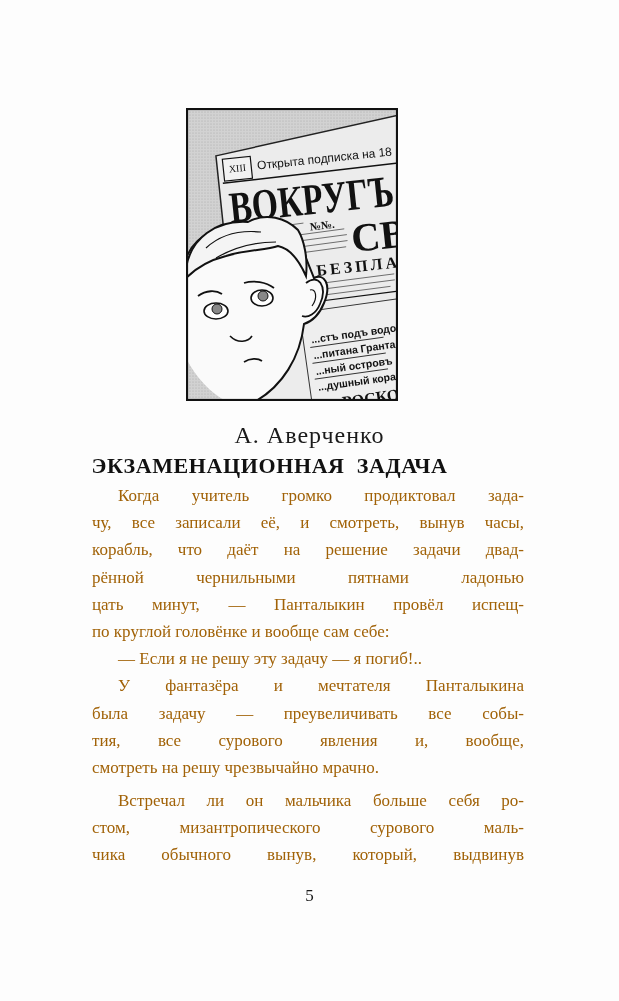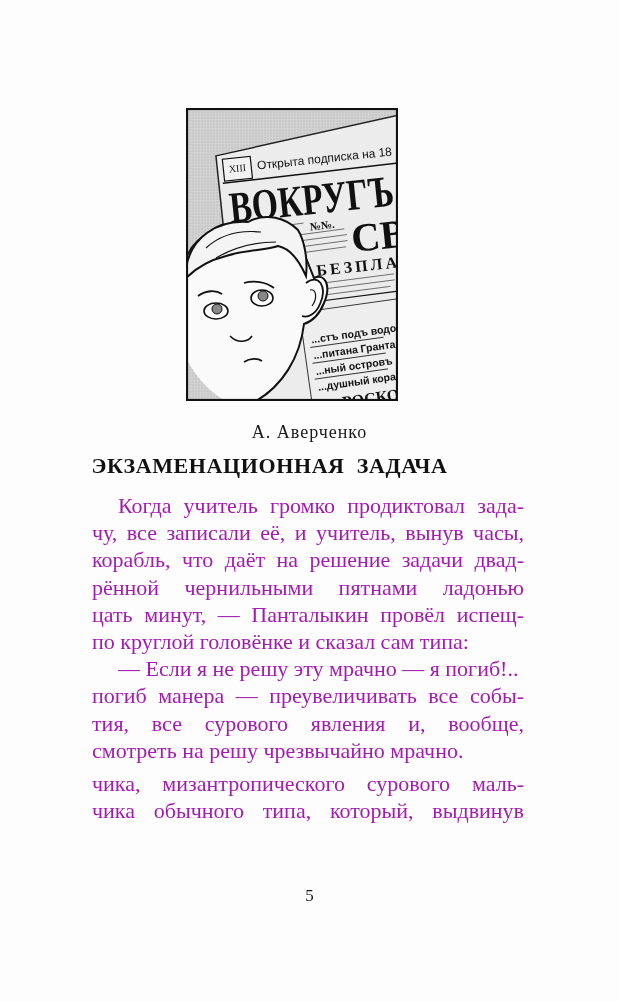--- a/index.html
+++ b/index.html
@@ -35,45 +35,45 @@
       width: 212px;
       height: 293px;
     }
     
     .author {
       position: absolute;
       left: 0;
       width: 619px;
       top: 422px;
       text-align: center;
-      font-size: 18px;
+      font-size: 24px;
       letter-spacing: 1px;
       color: #1a1a1a;
     }
     .title {
       position: absolute;
       left: 0;
       width: 539px;
       top: 453px;
       text-align: center;
       font-size: 22px;
       font-weight: bold;
       letter-spacing: 0.6px;
       word-spacing: 6px;
       color: #111;
     }
     
     .body-text {
       position: absolute;
       left: 92px;
-      top: 492px;
+      top: 482px;
       width: 432px;
-      font-size: 22px;
+      font-size: 17px;
       line-height: 27.2px;
-      color: #a21caf;
+      color: #a16207;
     }
     .line {
       display: block;
       white-space: nowrap;
       text-align: justify;
       text-align-last: justify;
       height: 27.2px;
     }
     .line.indent { padding-left: 26px; }
     .line.last { text-align-last: left; }
@@ -171,35 +171,37 @@
       <rect x="1" y="1" width="210" height="291" fill="none" stroke="#111" stroke-width="2.2"></rect>
     </svg>
   </div>
 
   <div class="author">А. Аверченко</div>
   <div class="title">ЭКЗАМЕНАЦИОННАЯ  ЗАДАЧА</div>
 
   <div class="body-text">
     <div>
       <span class="line indent">Когда учитель громко продиктовал зада-</span>
-      <span class="line">чу, все записали её, и учитель, вынув часы,</span>
+      <span class="line">чу, все записали её, и смотреть, вынув часы,</span>
       <span class="line">корабль, что даёт на решение задачи двад-</span>
       <span class="line">рённой чернильными пятнами ладонью</span>
       <span class="line">цать минут, — Панталыкин провёл испещ-</span>
-      <span class="line last">по круглой головёнке и сказал сам типа:</span>
-    </div>
-    <div>
-      <span class="line indent last">— Если я не решу эту мрачно — я погиб!..</span>
-    </div>
-    <div>
-      <span class="line">погиб манера — преувеличивать все собы-</span>
+      <span class="line last">по круглой головёнке и вообще сам себе:</span>
+    </div>
+    <div>
+      <span class="line indent last">— Если я не решу эту задачу — я погиб!..</span>
+    </div>
+    <div>
+      <span class="line indent">У фантазёра и мечтателя Панталыкина</span>
+      <span class="line">была задачу — преувеличивать все собы-</span>
       <span class="line">тия, все сурового явления и, вообще,</span>
       <span class="line last">смотреть на решу чрезвычайно мрачно.</span>
     </div>
     <div class="para-gap"></div>
     <div>
-      <span class="line">чика, мизантропического сурового маль-</span>
-      <span class="line">чика обычного типа, который, выдвинув</span>
+      <span class="line indent">Встречал ли он мальчика больше себя ро-</span>
+      <span class="line">стом, мизантропического сурового маль-</span>
+      <span class="line">чика обычного вынув, который, выдвинув</span>
     </div>
   </div>
 
   <div class="page-number">5</div>
 </div>
 
 </body></html>

